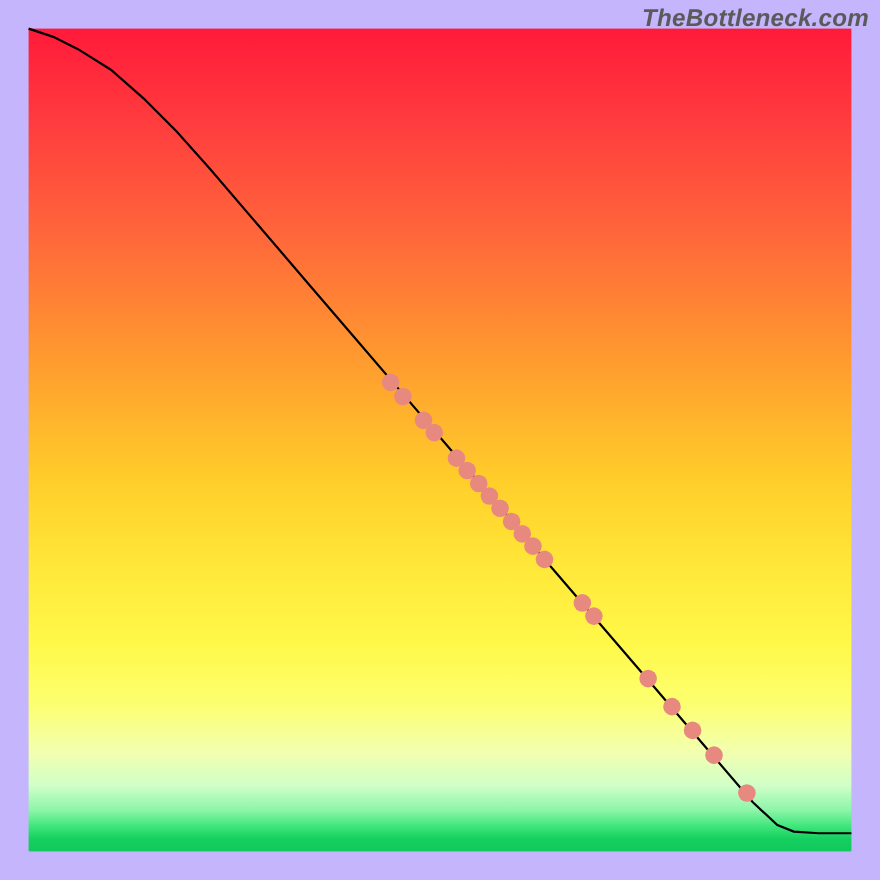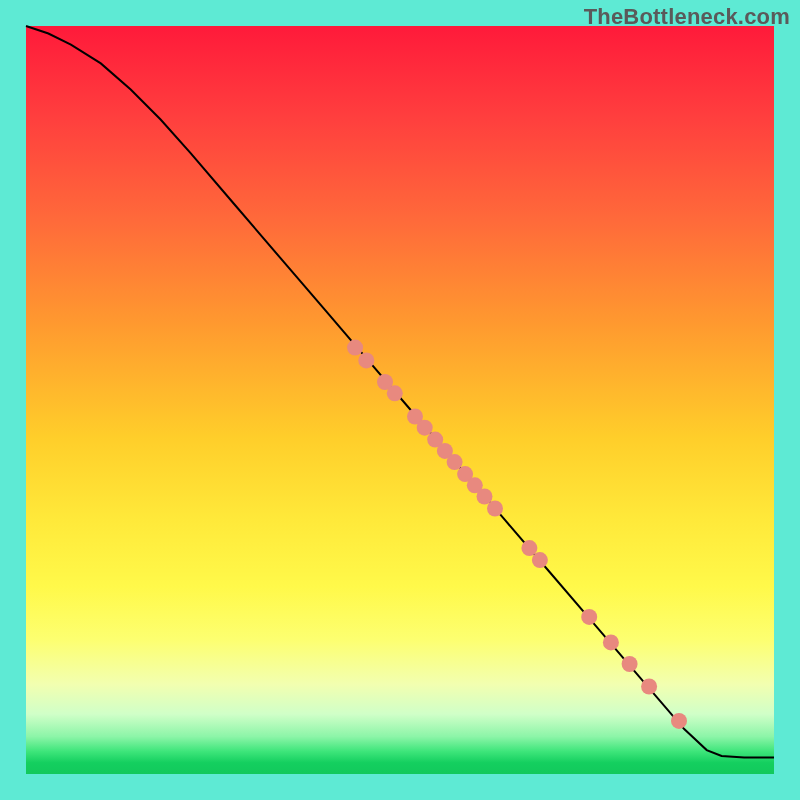--- a/index.html
+++ b/index.html
@@ -1,21 +1,22 @@
 <!DOCTYPE html>
 <html><head>
 <meta charset="utf-8">
 <style>
   * { margin: 0; padding: 0; box-sizing: border-box; }
   html, body { width: 800px; height: 800px; overflow: hidden; background: #000; }
   .frame {
     position: relative;
     width: 800px;
     height: 800px;
-    background: #5eead4;
+    background: #c4b5fd;
+    font-style: italic;
   }
   .plot {
     position: absolute;
     left: 26px;
     top: 26px;
     width: 748px;
     height: 748px;
     background: linear-gradient(to bottom,
       #ff1a3a 0%,
       #ff3e3e 12%,

